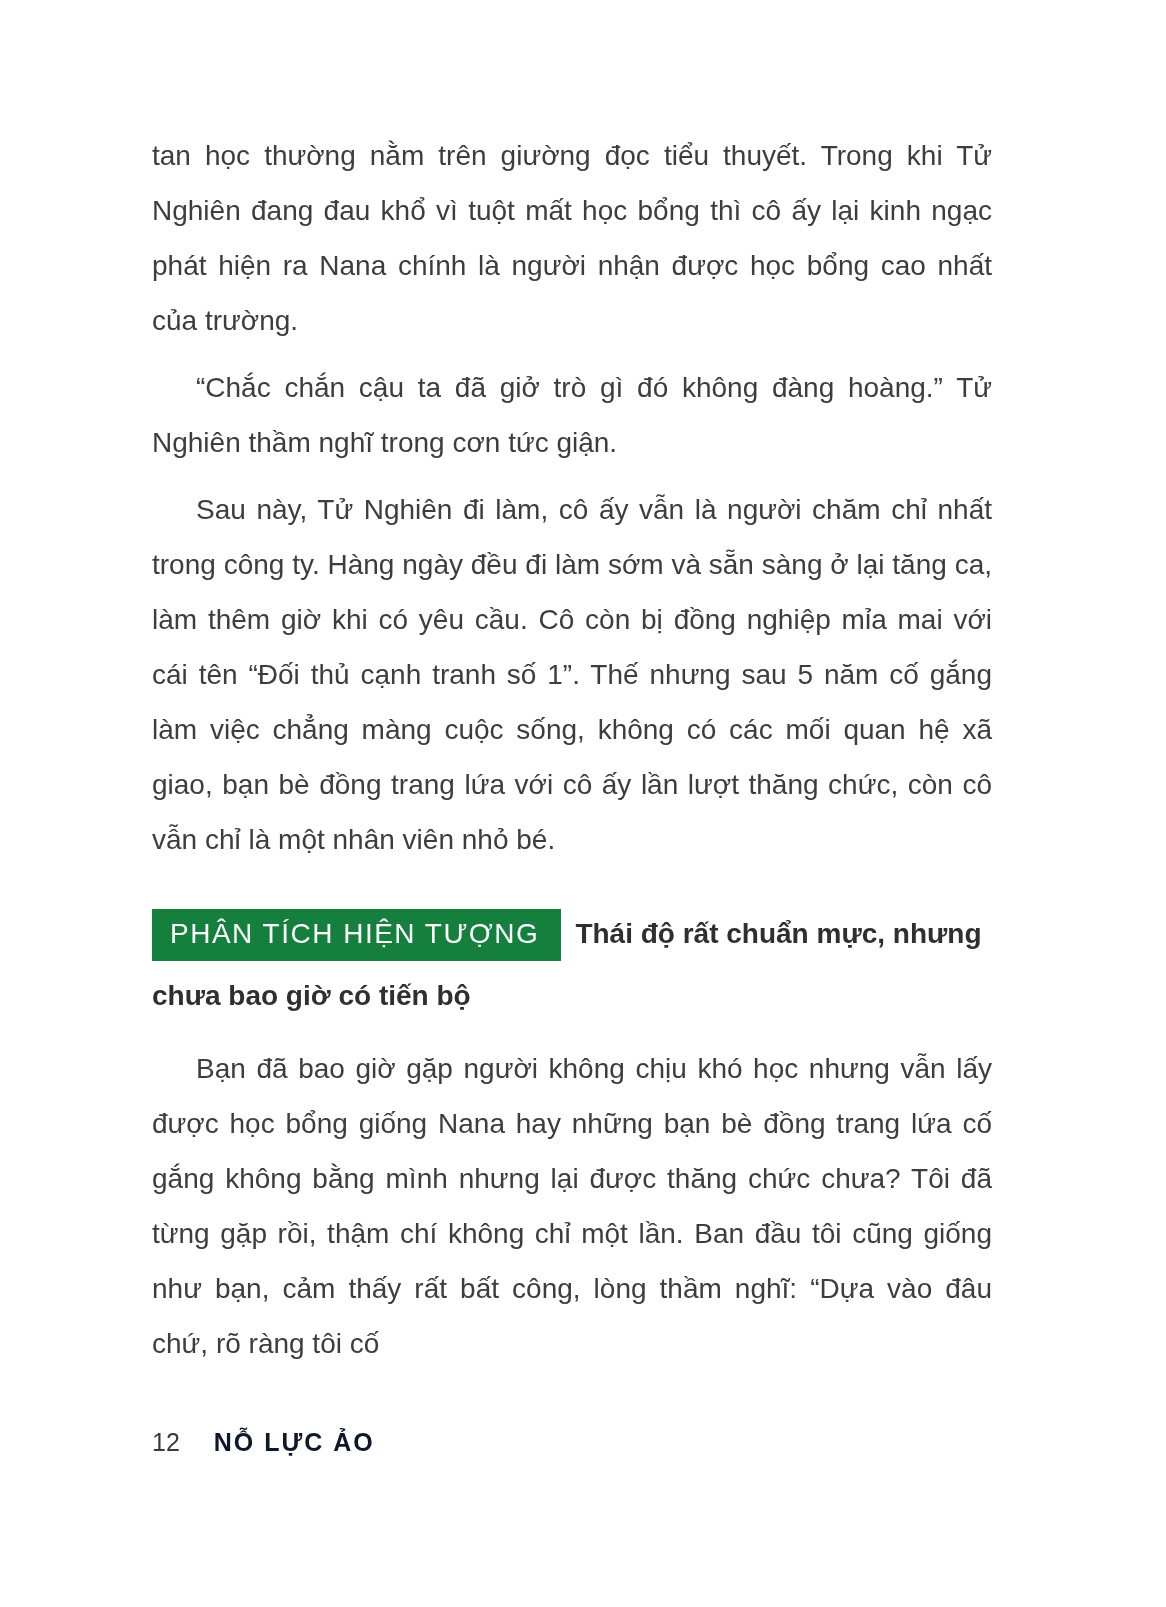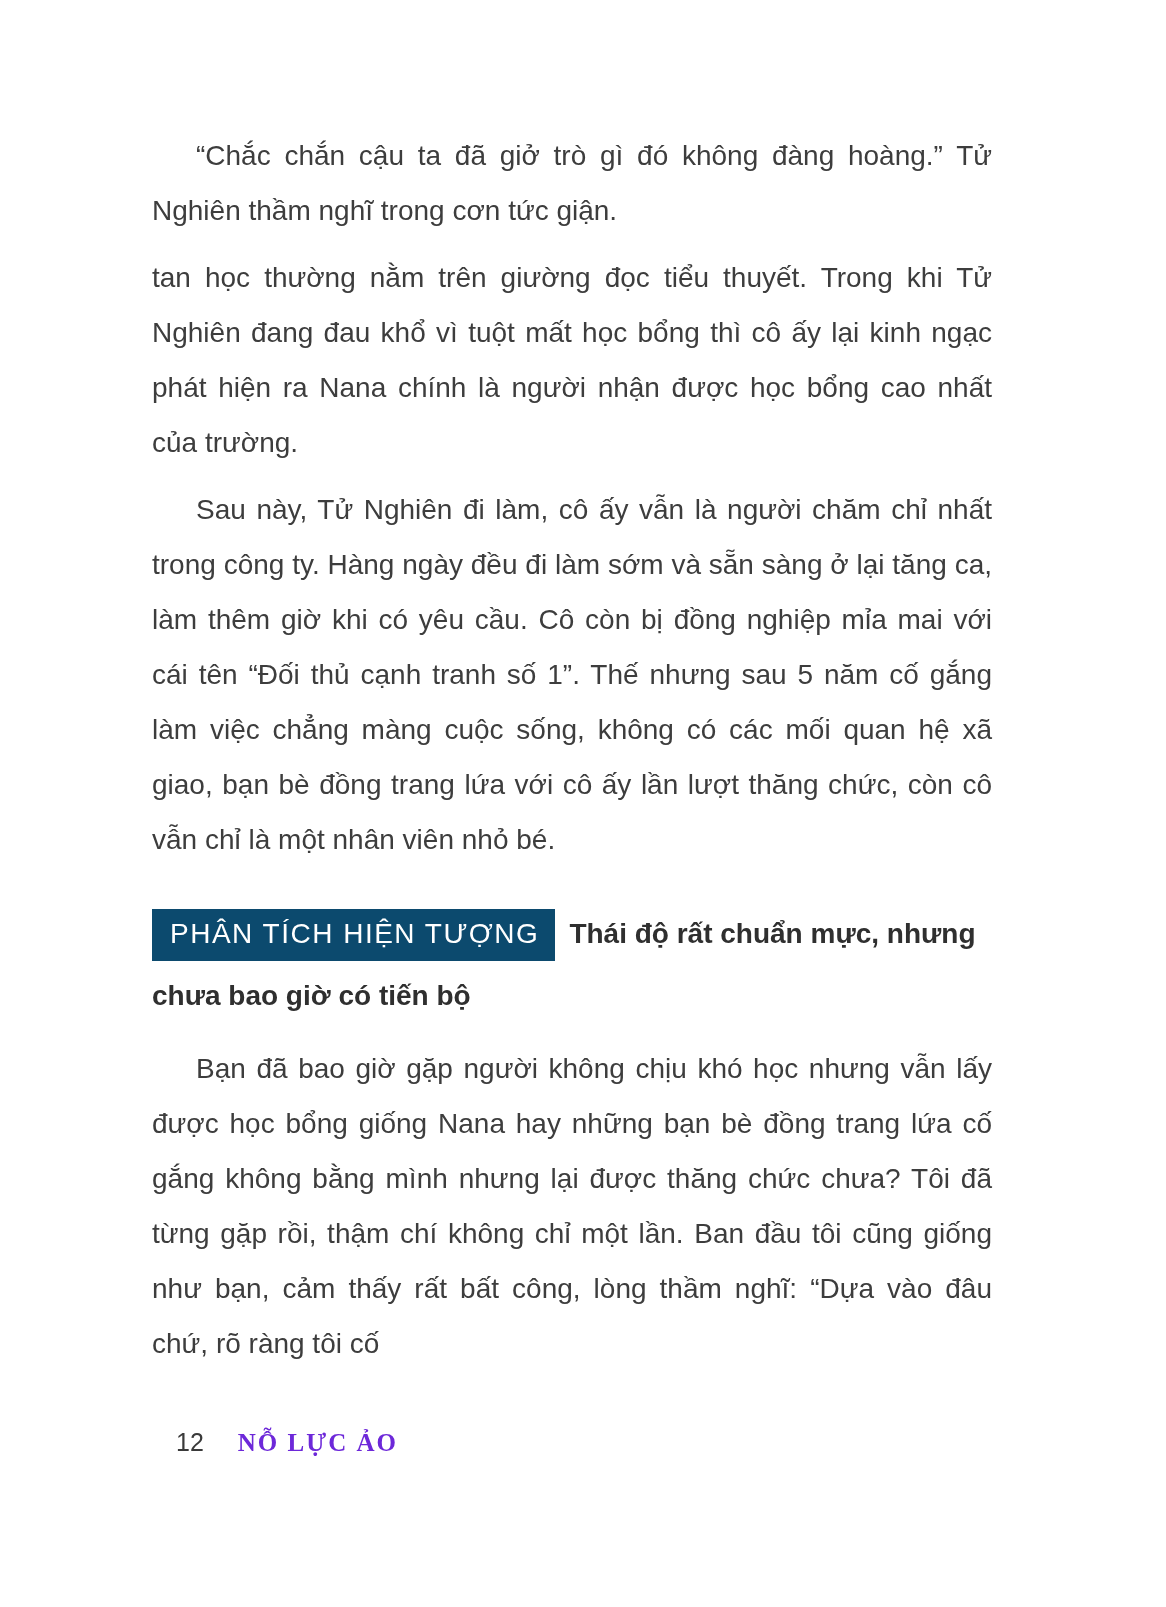--- a/index.html
+++ b/index.html
@@ -30,60 +30,58 @@
   .section-heading {
     margin: 36px 0 14px 0;
     font-size: 28px;
     line-height: 62px;
     font-weight: bold;
     color: #2f2f2f;
     text-align: left;
   }
   .section-badge {
     display: inline-block;
-    background: #0c4a6e;
+    background: #15803d;
     color: #ffffff;
     font-weight: normal;
     letter-spacing: 1.5px;
-    padding: 6px 16px 8px 18px;
+    padding: 6px 22px 8px 18px;
     line-height: 38px;
     margin-right: 14px;
   }
   .footer {
     position: absolute;
     top: 1428px;
     left: 152px;
     width: 840px;
     font-size: 25px;
     color: #3a3a3a;
     display: flex;
     align-items: baseline;
-    margin-left: 24px;
   }
   .footer .page-num {
     font-weight: normal;
     margin-right: 34px;
   }
   .footer .book-title {
     font-weight: bold;
     letter-spacing: 2px;
-    color: #6d28d9;
-    font-family: Liberation Serif, serif;
+    color: #0f172a;
   }
 </style>
 </head>
 <body>
 
 <div class="page">
 
   <div class="content">
 
+    <p class="para">tan học thường nằm trên giường đọc tiểu thuyết. Trong khi Tử Nghiên đang đau khổ vì tuột mất học bổng thì cô ấy lại kinh ngạc phát hiện ra Nana chính là người nhận được học bổng cao nhất của trường.</p>
+
     <p class="para indent">“Chắc chắn cậu ta đã giở trò gì đó không đàng hoàng.” Tử Nghiên thầm nghĩ trong cơn tức giận.</p>
-
-    <p class="para">tan học thường nằm trên giường đọc tiểu thuyết. Trong khi Tử Nghiên đang đau khổ vì tuột mất học bổng thì cô ấy lại kinh ngạc phát hiện ra Nana chính là người nhận được học bổng cao nhất của trường.</p>
 
     <p class="para indent">Sau này, Tử Nghiên đi làm, cô ấy vẫn là người chăm chỉ nhất trong công ty. Hàng ngày đều đi làm sớm và sẵn sàng ở lại tăng ca, làm thêm giờ khi có yêu cầu. Cô còn bị đồng nghiệp mỉa mai với cái tên “Đối thủ cạnh tranh số 1”. Thế nhưng sau 5 năm cố gắng làm việc chẳng màng cuộc sống, không có các mối quan hệ xã giao, bạn bè đồng trang lứa với cô ấy lần lượt thăng chức, còn cô vẫn chỉ là một nhân viên nhỏ bé.</p>
 
 
     <div class="section-heading">
       <span class="section-badge">PHÂN TÍCH HIỆN TƯỢNG</span><span>Thái độ rất chuẩn mực, nhưng chưa bao giờ có tiến bộ</span>
     </div>
 
     <p class="para indent">Bạn đã bao giờ gặp người không chịu khó học nhưng vẫn lấy được học bổng giống Nana hay những bạn bè đồng trang lứa cố gắng không bằng mình nhưng lại được thăng chức chưa? Tôi đã từng gặp rồi, thậm chí không chỉ một lần. Ban đầu tôi cũng giống như bạn, cảm thấy rất bất công, lòng thầm nghĩ: “Dựa vào đâu chứ, rõ ràng tôi cố</p>
 

